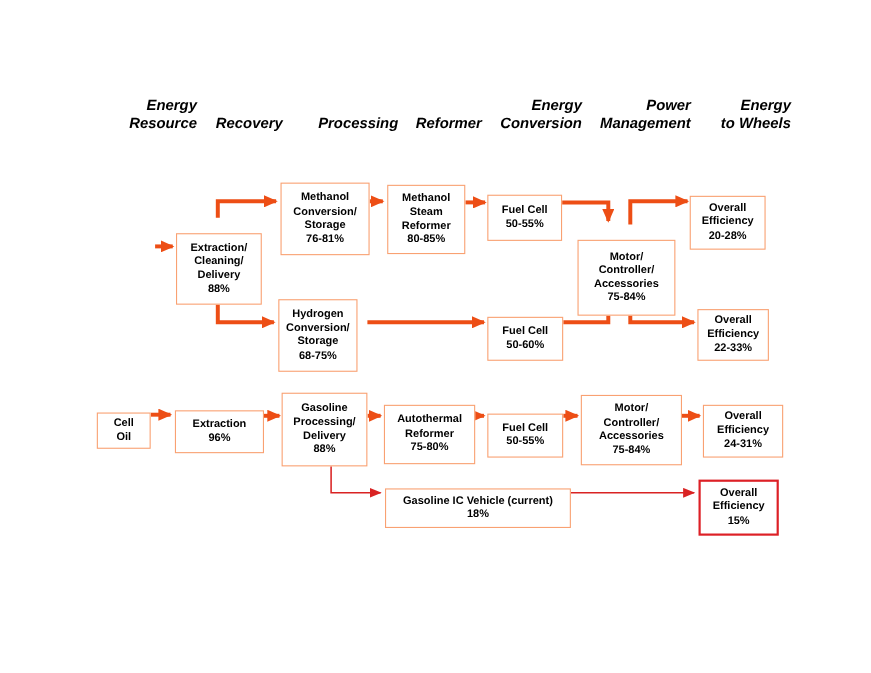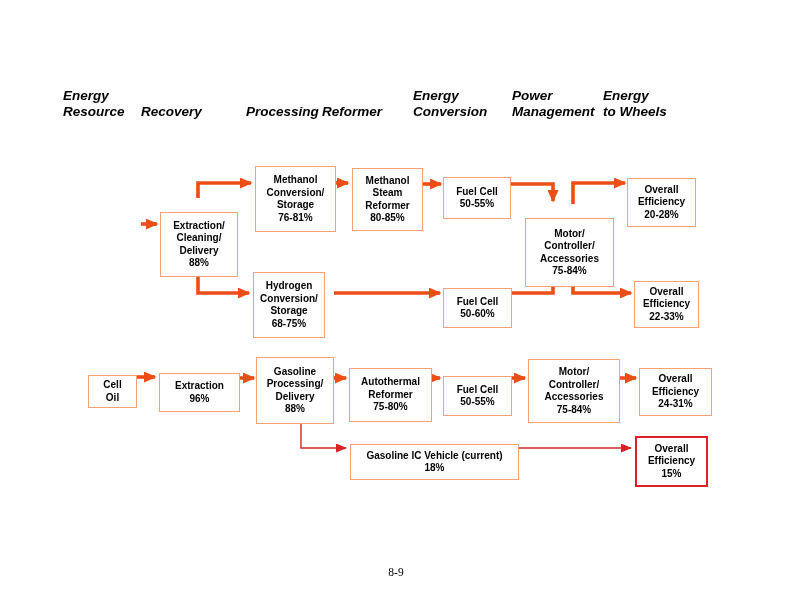--- a/index.html
+++ b/index.html
@@ -1,18 +1,18 @@
 <!DOCTYPE html>
 <html><head>
 <meta charset="utf-8">
 <style>
   html,body{margin:0;padding:0;background:#ffffff;}
   #page{position:relative;width:792px;height:612px;background:#ffffff;overflow:hidden;
         font-family:"Liberation Sans",sans-serif;}
-  .hdr{position:absolute;width:116px;text-align:left;color:#000;
+  .hdr{position:absolute;width:116px;text-align:right;color:#000;
        font:italic bold 13.5px/16px "Liberation Sans",sans-serif;white-space:pre-line;}
   .node{position:absolute;background:#fff;border:1.6px solid #F9A172;box-sizing:border-box;
         display:flex;align-items:center;justify-content:center;text-align:center;
         font:bold 10px/1.25 "Liberation Sans",sans-serif;color:#000;white-space:pre-line;z-index:2;margin-top:15px;}
   .node.redbox{border:2px solid #DD2026;}
   #edges{position:absolute;left:0;top:0;z-index:1;}
   .caption{position:absolute;left:0;top:486px;width:100%;text-align:center;color:#000;
            font:bold 12.5px/15px "Liberation Serif",serif;white-space:pre;}
   .pagenum{position:absolute;left:0;top:565px;width:100%;text-align:center;color:#000;
            font:11.5px/14px "Liberation Serif",serif;}
@@ -118,15 +118,14 @@
   <div class="node" style="left:639px;top:353px;width:73px;height:48px">Overall
 Efficiency
 24-31%</div>
 
   <div class="node" style="left:350px;top:429px;width:169px;height:36px">Gasoline IC Vehicle (current)
 18%</div>
   <div class="node redbox" style="left:635px;top:421px;width:73px;height:51px">Overall
 Efficiency
 15%</div>
 
-  <div class="pagenum">8-9</div>
 
 </div>
 
 </body></html>

